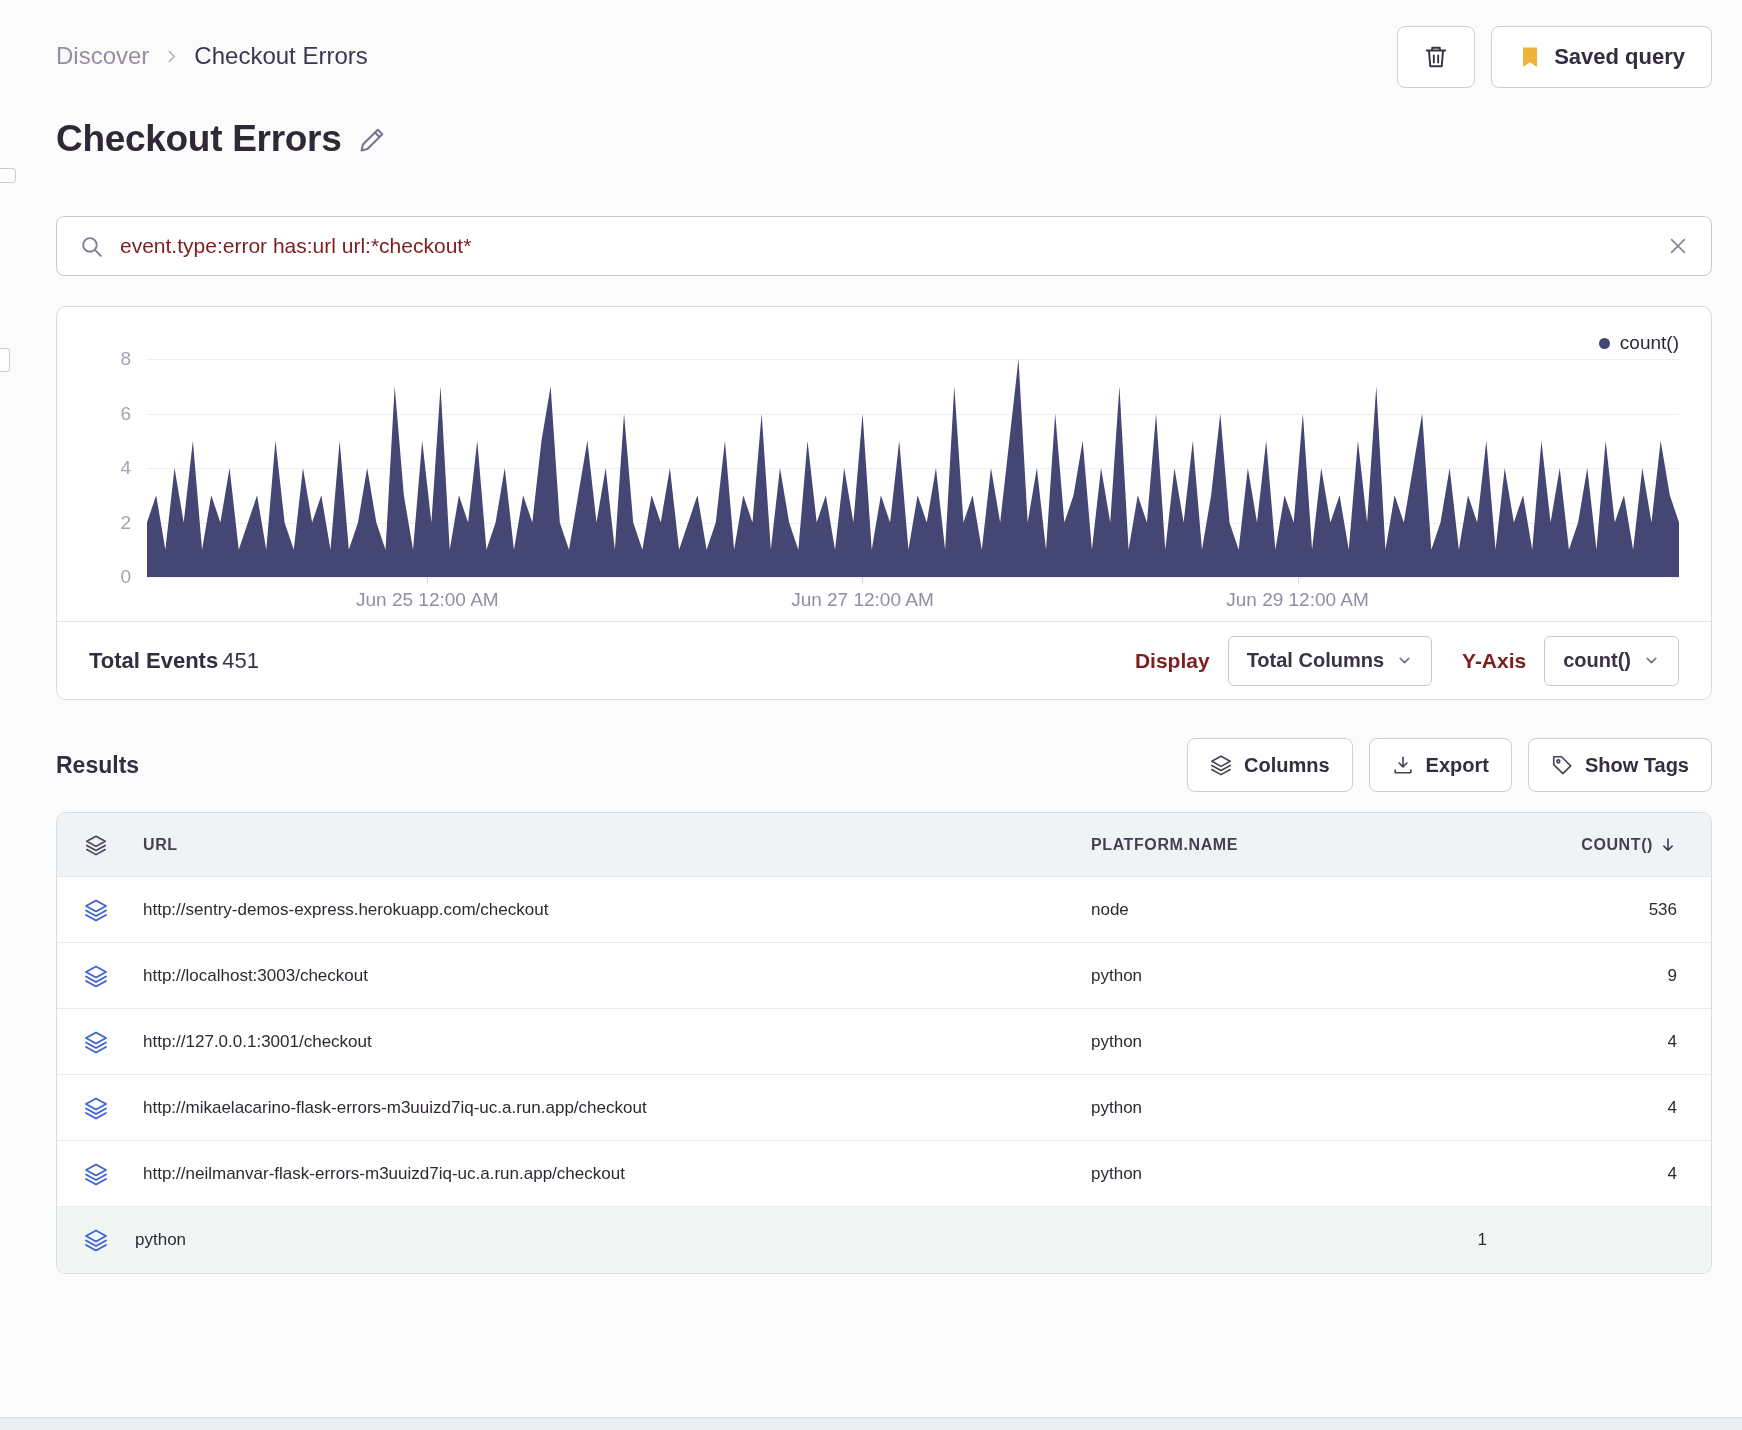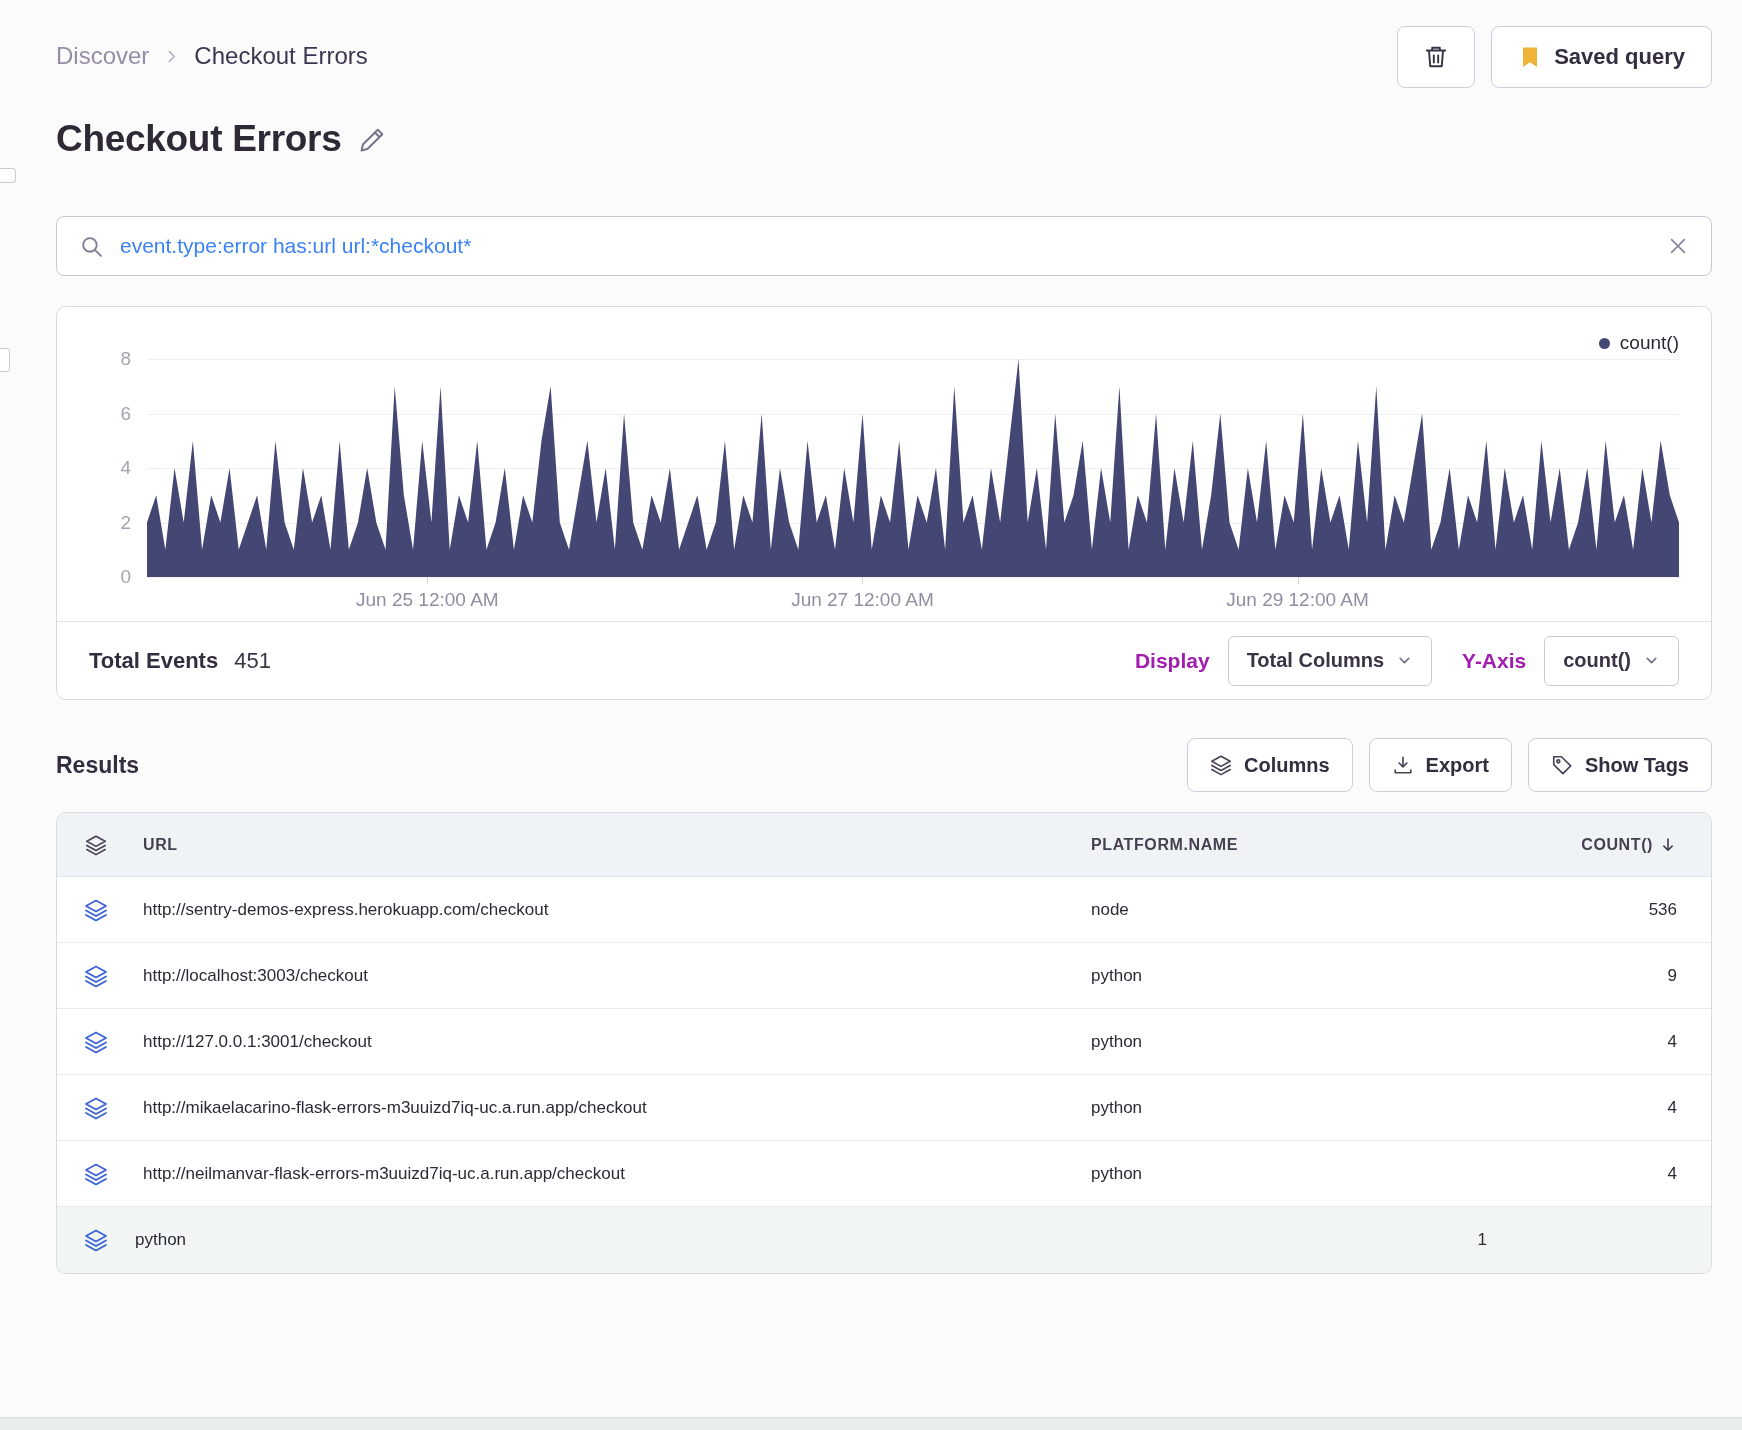--- a/index.html
+++ b/index.html
@@ -36,21 +36,21 @@
   
   .title-row { margin-top: 30px; display: flex; align-items: center; gap: 18px; }
   .page-title { font-size: 37px; font-weight: 700; letter-spacing: -0.3px; color: #2f2936; }
   .edit-icon svg { width: 27px; height: 27px; color: #7a7288; }
 
   
   .search-bar { margin-top: 56px; height: 60px; background: #fff; border: 1px solid #cdc7d5;
                 border-radius: 8px; display: flex; align-items: center; padding: 0 22px; gap: 16px; }
   .search-bar .search-glass svg { width: 25px; height: 25px; color: #857c93; }
   .search-input { flex: 1; border: none; outline: none; background: transparent;
-                  font-family: inherit; font-size: 21px; color: #3b82f6; }
+                  font-family: inherit; font-size: 21px; color: #7f1d1d; }
   .search-clear svg { width: 22px; height: 22px; color: #8a8399; cursor: pointer; }
 
   
   .panel { background: #fff; border: 1px solid #dcd7e1; border-radius: 10px; }
   .chart-panel { margin-top: 30px; }
   .chart-inner { padding: 20px 32px 0 32px; }
   .legend { display: flex; justify-content: flex-end; align-items: center; gap: 10px; height: 32px;
             font-size: 19px; color: #2f2936; }
   .legend-dot { width: 11px; height: 11px; border-radius: 50%; background: var(--color-chart, #444674); }
   .chart-body { display: flex; height: 218px; }
@@ -60,25 +60,25 @@
   .gridlines { position: absolute; inset: 0; }
   .gridline { position: absolute; left: 0; right: 0; height: 1px; background: #efeef3; }
   #chart-svg { position: absolute; inset: 0; width: 100%; height: 100%; }
   #chart-area { fill: var(--color-chart, #444674); }
   .x-labels-row { margin-left: 58px; height: 44px; position: relative; }
   .x-label { position: absolute; top: 12px; transform: translateX(-50%); font-size: 19px; color: #948da2; white-space: nowrap; }
   .x-tick { position: absolute; top: 0; width: 1px; height: 7px; background: #d9d5df; }
 
   .chart-footer { border-top: 1px solid #e4e0e8; height: 78px; display: flex;
                   align-items: center; justify-content: space-between; padding: 0 32px; }
-  .total-events { display: flex; align-items: baseline; gap: 16px; font-size: 22px; }
+  .total-events { display: flex; align-items: baseline; gap: 4px; font-size: 22px; }
   .te-label { font-weight: 700; color: #332d3f; }
   .te-value { color: #3a3344; }
   .chart-controls { display: flex; align-items: center; gap: 18px; }
-  .control-label { font-size: 21px; font-weight: 700; color: #a21caf; margin-left: 12px; }
+  .control-label { font-size: 21px; font-weight: 700; color: #7f1d1d; margin-left: 12px; }
   .select-btn { height: 50px; padding: 0 18px; border: 1px solid #cdc7d5; border-radius: 6px;
                 background: #fff; display: flex; align-items: center; gap: 12px; cursor: pointer;
                 font-family: inherit; font-size: 20px; font-weight: 700; color: #3a3344; }
   .select-btn svg { width: 17px; height: 17px; color: #756d84; stroke-width: 2.2; }
 
   
   .results-row { margin-top: 38px; display: flex; justify-content: space-between; align-items: center; }
   .results-heading { font-size: 23px; font-weight: 700; color: #332d3f; }
   .results-actions { display: flex; gap: 16px; }
   .action-btn { height: 54px; padding: 0 22px; font-size: 20px; }

